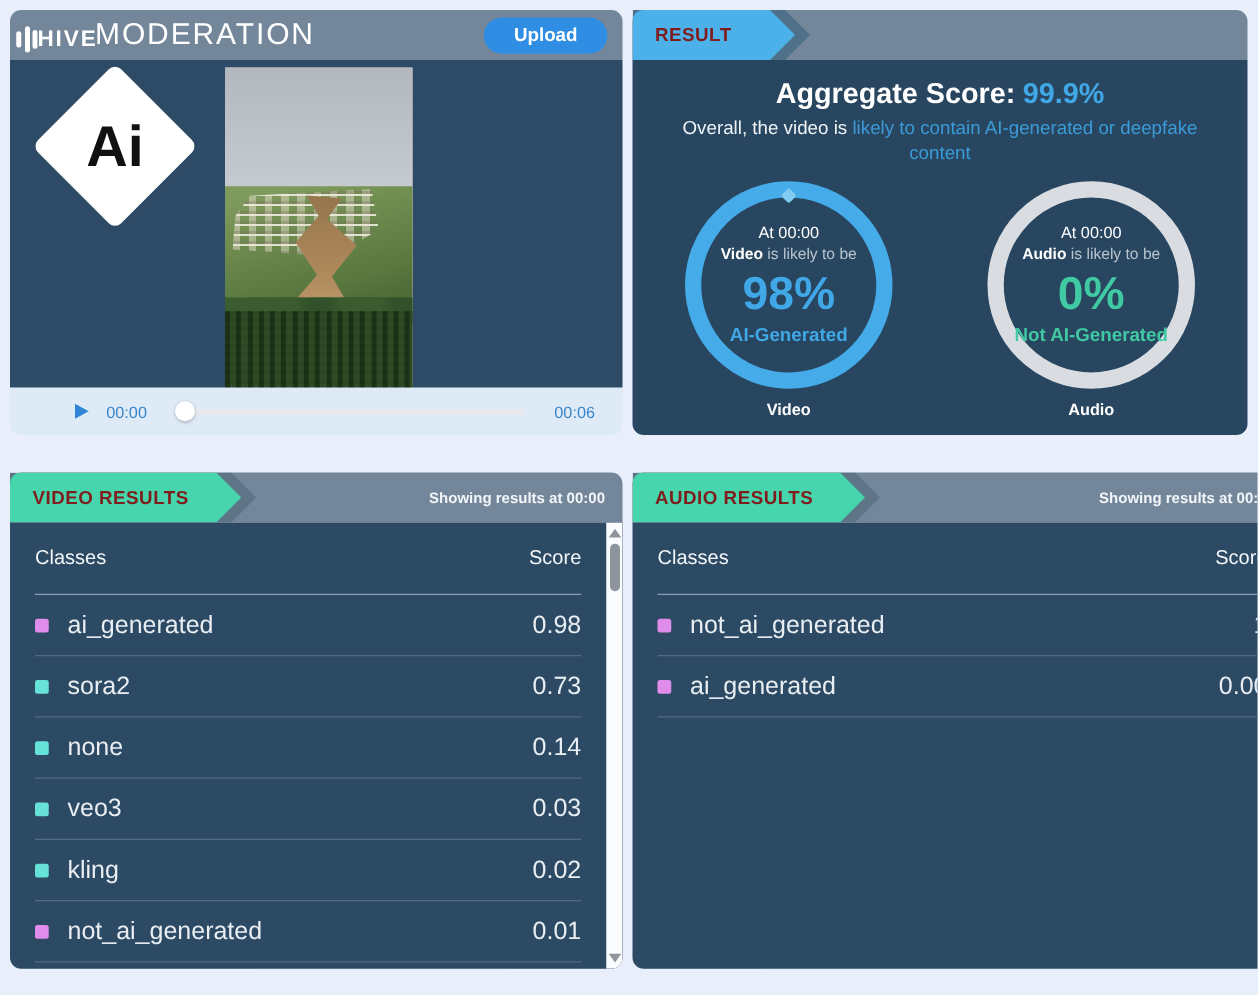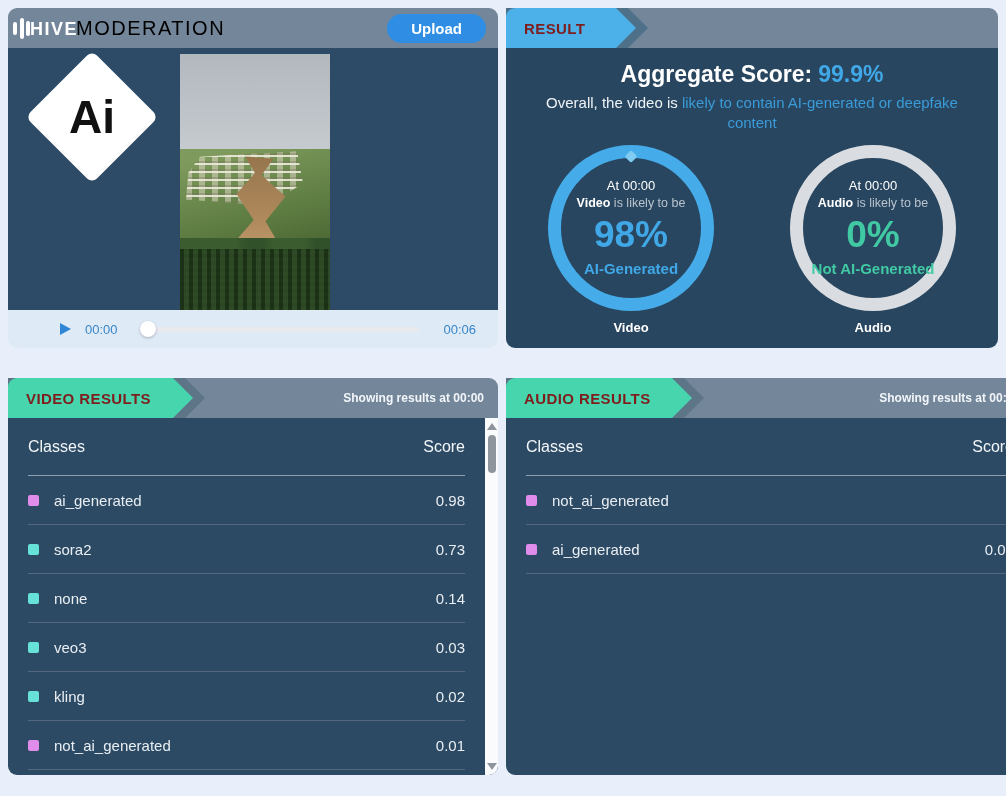--- a/index.html
+++ b/index.html
@@ -31,21 +31,21 @@
   .showing { margin-left:auto; padding-right:14px; color:#f2f6fa; font-size:12px; font-weight:600; }
   .showing b { font-weight:800; }
 
   
   #player-card { left:8px; top:8px; width:490px; height:340px; }
   .brand { display:flex; align-items:flex-end; gap:0; padding-left:5px; }
   .eq { display:flex; align-items:center; gap:2.5px; height:22px; }
   .eq i { display:block; width:4px; border-radius:2px; background:#fff; }
   .eq i:nth-child(1){height:13px;} .eq i:nth-child(2){height:21px;} .eq i:nth-child(3){height:15px;}
   .brand-bold { color:#fff; font-weight:bold; font-size:18px; letter-spacing:1.5px; }
-  .brand-light { color:#000000; font-weight:400; font-size:20px; letter-spacing:1.5px; margin-left:-2px; }
+  .brand-light { color:#ffffff; font-weight:400; font-size:24px; letter-spacing:1.5px; margin-left:-2px; }
   .upload-btn {
     margin-left:auto; margin-right:12px;
     background:#2f8ee3; color:#fff; font-weight:bold; font-size:15px;
     border:none; border-radius:15px; height:29px; padding:0 24px; cursor:pointer;
     font-family:"Liberation Sans", sans-serif;
   }
   .video-area { position:relative; height:262px; background:#2d4b66; overflow:hidden; }
   .diamond {
     position:absolute; left:37px; top:22px; width:94px; height:94px;
     background:#fff; transform:rotate(45deg); border-radius:7px;
@@ -107,21 +107,21 @@
   .g-label { margin-top:9px; color:#fff; font-weight:bold; font-size:13px; }
 
   
   #video-results-card { left:8px; top:378px; width:490px; height:397px; }
   #audio-results-card { left:506px; top:378px; width:528px; height:397px; }
   .table-body { position:relative; height:357px; background:#2c4a63; border-radius:0 0 9px 9px; overflow:hidden; }
   .table-inner { position:absolute; left:0; top:0; bottom:0; right:13px; padding:0 20px; }
   .table-inner.no-scroll { right:0; }
   .thead { height:58px; display:flex; align-items:center; justify-content:space-between;
     color:#f2f6f9; font-size:16px; border-bottom:1px solid #8da0b2; }
-  .trow { height:49px; display:flex; align-items:center; border-bottom:1px solid #54697f; color:#e9eef3; font-size:15px; }
+  .trow { height:49px; display:flex; align-items:center; border-bottom:1px solid #54697f; color:#e9eef3; font-size:20px; }
   .bullet { width:11px; height:11px; border-radius:2px; margin-right:15px; flex:none; }
   .trow .score { margin-left:auto; }
   
   .sbar { position:absolute; right:0; top:0; bottom:0; width:13px; background:#fafbfd; border-radius:0 0 8px 0; }
   .sbar .up, .sbar .down { position:absolute; left:50%; transform:translateX(-50%); width:0; height:0; cursor:pointer; }
   .sbar .up { top:5px; border-left:5px solid transparent; border-right:5px solid transparent; border-bottom:7px solid #8f959c; }
   .sbar .down { bottom:5px; border-left:5px solid transparent; border-right:5px solid transparent; border-top:7px solid #8f959c; }
   .sbar .thumb-bar { position:absolute; left:2.5px; top:17px; width:8px; height:38px; background:#8f959c; border-radius:4px; cursor:grab; }
 </style>
 </head>

